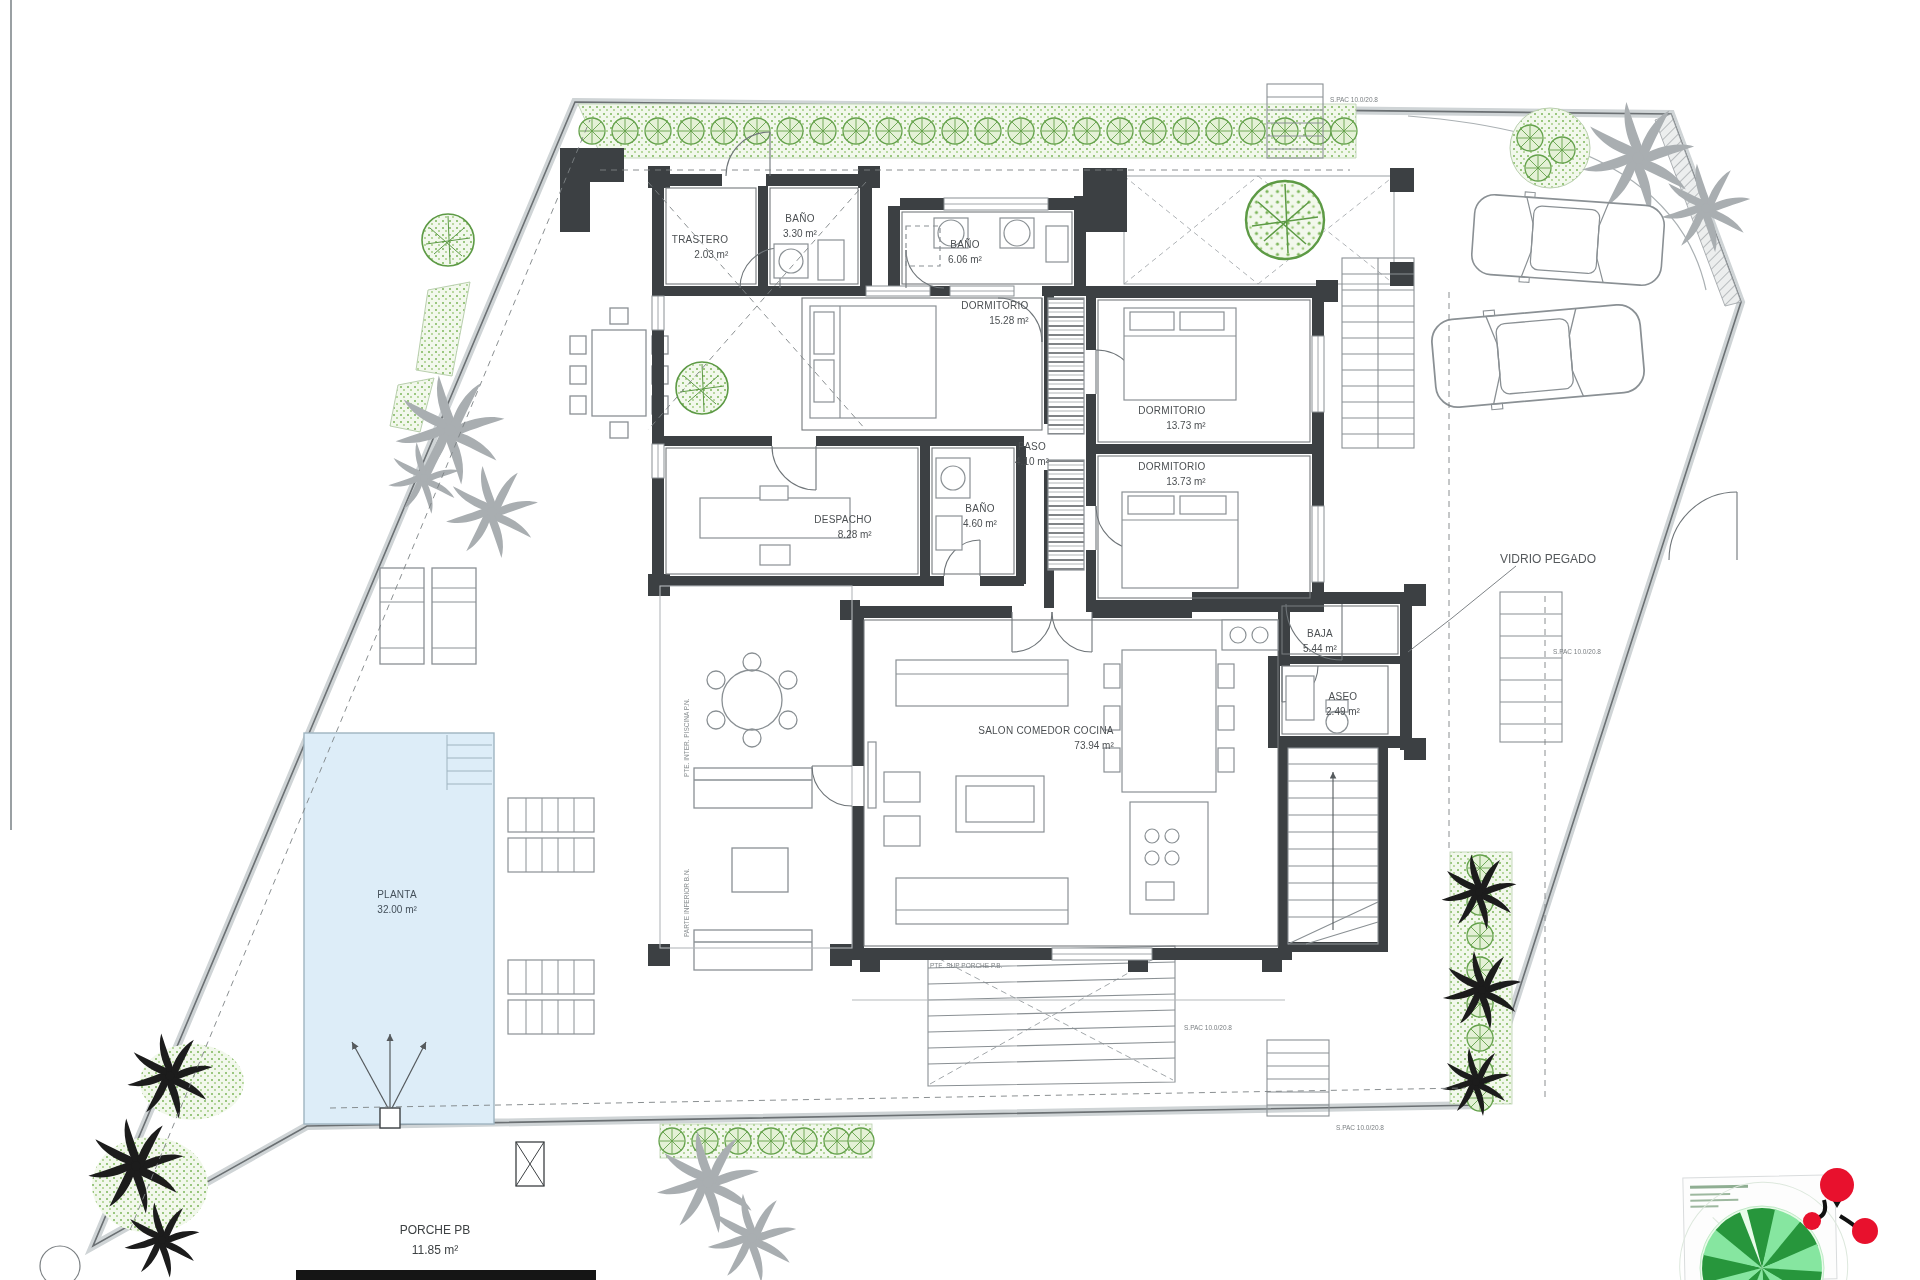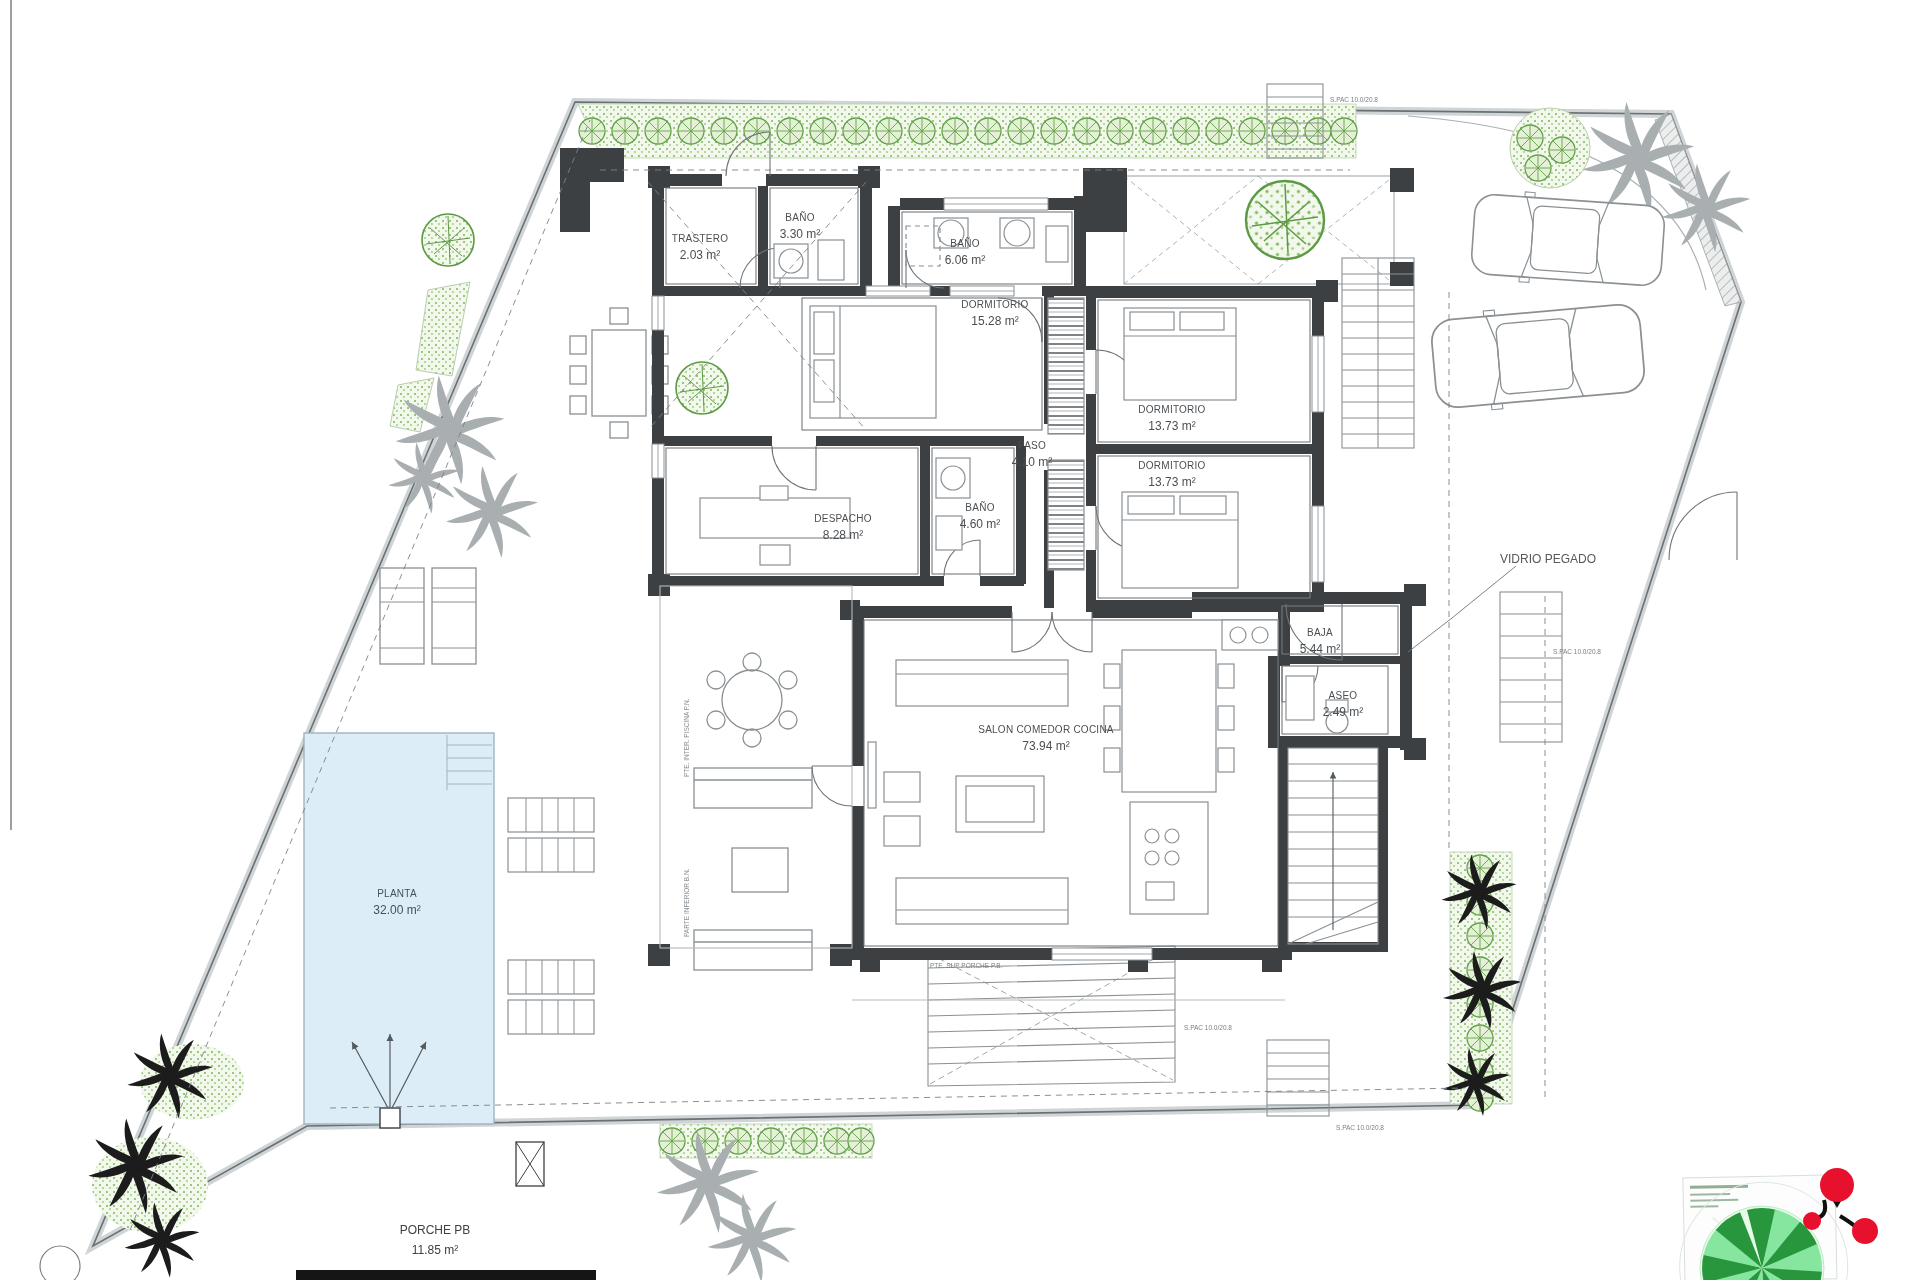--- a/index.html
+++ b/index.html
@@ -2,21 +2,21 @@
 <html><head>
 <meta charset="utf-8">
 <style>
   html,body{margin:0;padding:0;background:#ffffff;}
   #page{position:relative;width:1920px;height:1280px;background:#fff;overflow:hidden;
         font-family:"Liberation Sans", sans-serif;}
   #plan-svg{position:absolute;left:0;top:0;}
   .lbl{position:absolute;transform:translate(-50%,-50%);text-align:center;color:#4b4f52;
        line-height:1.5;white-space:nowrap;}
   .lbl .nm{font-size:10px;letter-spacing:.25px;}
-  .lbl .ar{font-size:12px;}
+  .lbl .ar{font-size:10px;text-align:right;}
   .legend{position:absolute;left:30px;top:210px;font-size:17.5px;color:#3e4244;line-height:1.84;}
   .tiny{position:absolute;font-size:6.5px;color:#7a7f82;white-space:nowrap;}
   .vnote{position:absolute;font-size:6.5px;color:#8a8f92;transform:rotate(-90deg);
          transform-origin:left bottom;white-space:nowrap;}
   .fcol{position:absolute;text-align:center;font-size:12px;color:#3e4244;line-height:1.7;}
 </style>
 </head>
 <body>
 
 <div id="page">

